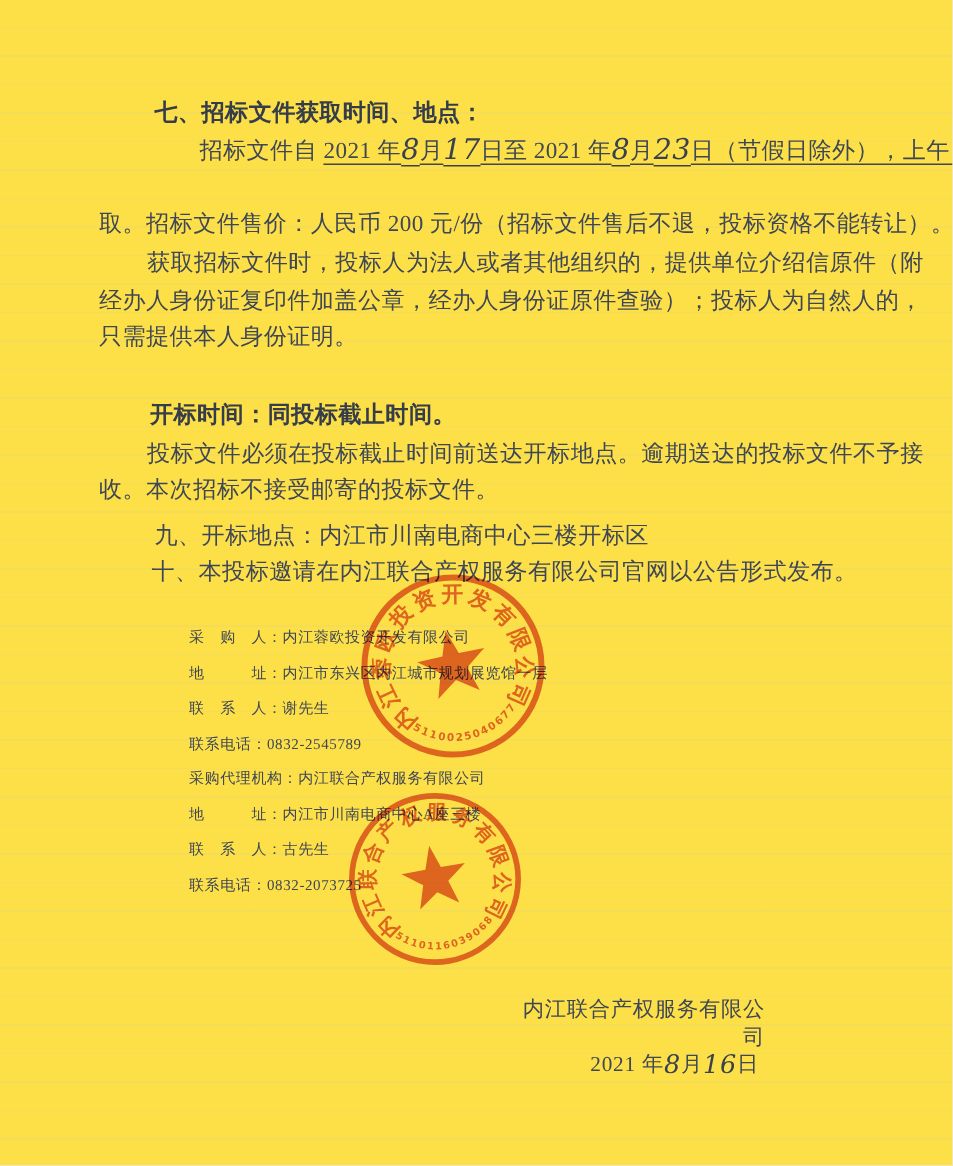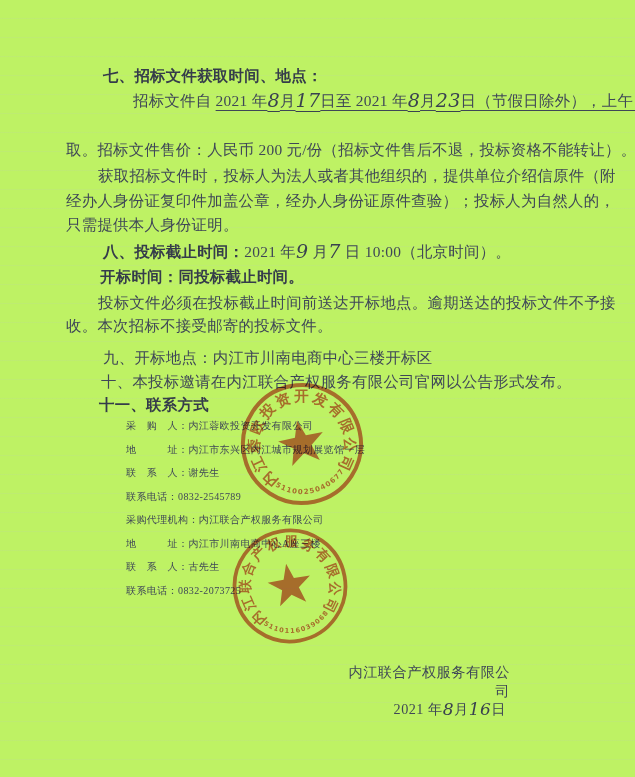--- a/index.html
+++ b/index.html
@@ -1,19 +1,19 @@
 <!DOCTYPE html>
 <html><head>
 <meta charset="utf-8">
 <style>
   html,body{margin:0;padding:0;background:#e8e8e8;}
   .page{
     position:relative;
     width:635px;height:777px;
-    background:#bef264;
+    background:#fde047;
     font-family:"Liberation Serif","DejaVu Serif",serif;
     color:#3F4757;
     overflow:hidden;
     margin:0 auto;
   }
   
   .page::before{
     content:"";position:absolute;inset:0;
     background:repeating-linear-gradient(
       to bottom,
@@ -66,34 +66,30 @@
     <span>招标文件自 </span><span class="u">2021 年</span><span class="hw u">8</span><span class="u">月</span><span class="hw u">17</span><span class="u">日至 2021 年</span><span class="hw u">8</span><span class="u">月</span><span class="hw u">23</span><span class="u">日（节假日除外），上午 9：</span>
   </div>
 
 
   <div class="ln" style="left:66px;top:140px;">取。招标文件售价：人民币 200 元/份（招标文件售后不退，投标资格不能转让）。</div>
 
   <div class="ln" style="left:98px;top:166px;">获取招标文件时，投标人为法人或者其他组织的，提供单位介绍信原件（附</div>
   <div class="ln" style="left:66px;top:215px;">只需提供本人身份证明。</div>
   <div class="ln" style="left:66px;top:191px;">经办人身份证复印件加盖公章，经办人身份证原件查验）；投标人为自然人的，</div>
 
-  <div class="ln" style="left:103px;top:241px;">
-    <span class="b">八、投标截止时间：</span><span>2021 年</span><span class="hw">9</span><span> 月</span><span class="hw">7</span><span> 日 10:00（北京时间）。</span>
-  </div>
 
   <div class="ln b" style="left:100px;top:267px;">开标时间：同投标截止时间。</div>
 
   <div class="ln" style="left:98px;top:293px;">投标文件必须在投标截止时间前送达开标地点。逾期送达的投标文件不予接</div>
   <div class="ln" style="left:66px;top:317px;font-family:Liberation Mono, monospace;">收。本次招标不接受邮寄的投标文件。</div>
 
   <div class="ln" style="left:103px;top:348px;">九、开标地点：内江市川南电商中心三楼开标区</div>
 
   <div class="ln" style="left:101px;top:372px;text-align:center;">十、本投标邀请在内江联合产权服务有限公司官网以公告形式发布。</div>
 
-  <div class="ln b" style="left:99px;top:395px;">十一、联系方式</div>
 
   <div class="contacts">
     <div class="row"><span>采　购　人：</span><span>内江蓉欧投资开发有限公司</span></div>
     <div class="row"><span>地　　　址：</span><span>内江市东兴区内江城市规划展览馆一层</span></div>
     <div class="row"><span>联　系　人：</span><span>谢先生</span></div>
     <div class="row"><span>联系电话：</span><span>0832-2545789</span></div>
     <div class="row"><span>采购代理机构：</span><span>内江联合产权服务有限公司</span></div>
     <div class="row"><span>地　　　址：</span><span>内江市川南电商中心A座三楼</span></div>
     <div class="row"><span>联　系　人：</span><span>古先生</span></div>
     <div class="row"><span>联系电话：</span><span>0832-2073725</span></div>

